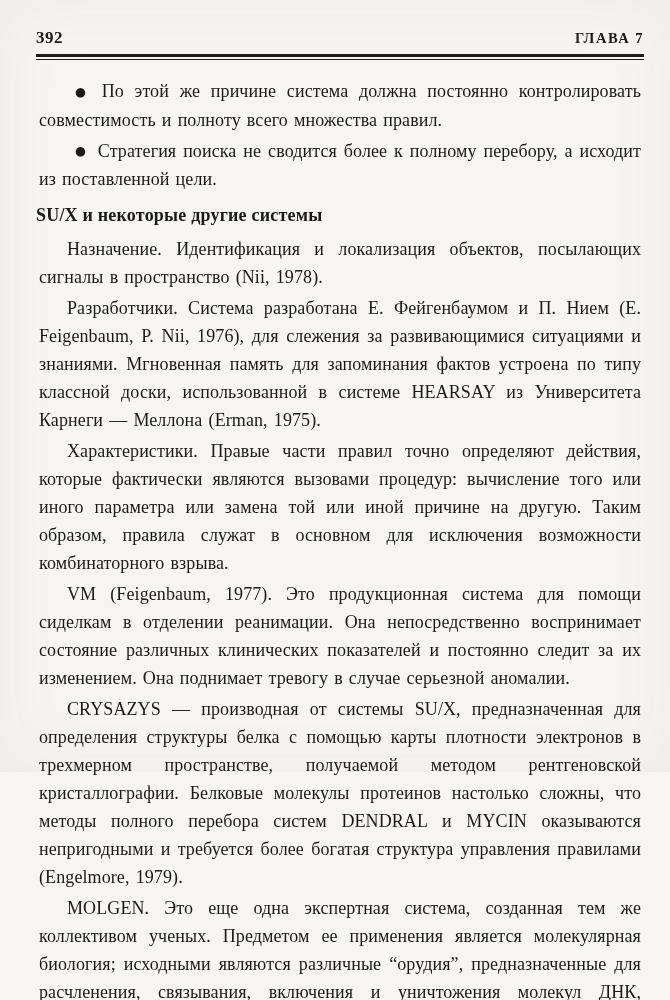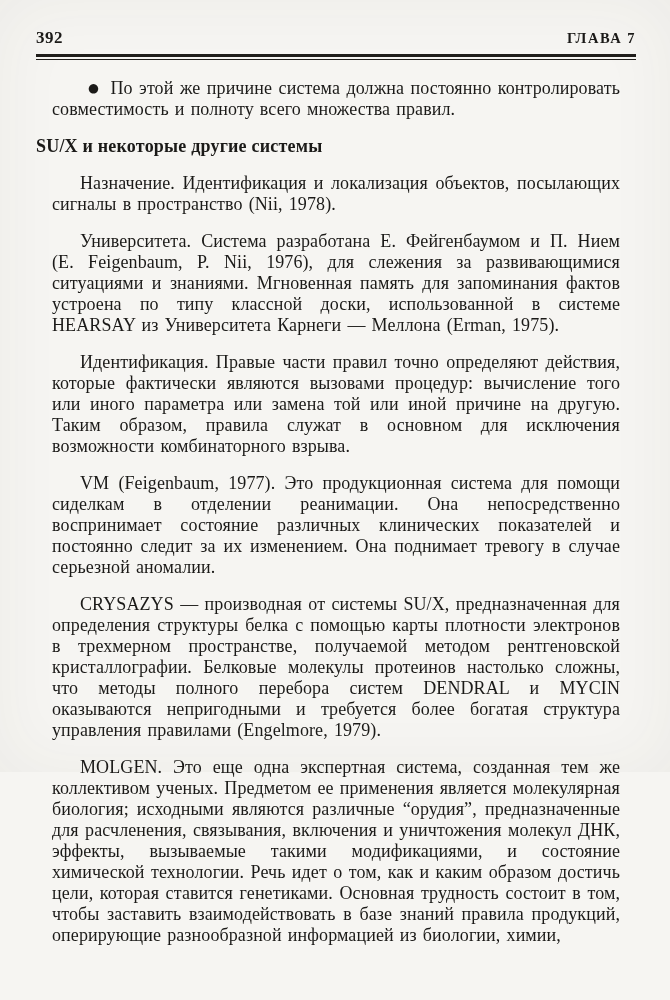--- a/index.html
+++ b/index.html
@@ -13,21 +13,21 @@
     overflow: hidden;
     font-family: "Liberation Serif", serif;
     color: #1b1a18;
     -webkit-font-smoothing: antialiased;
   }
   .page {
     position: relative;
     width: 670px;
     height: 772px;
     box-sizing: border-box;
-    padding: 28px 34px 0 36px;
+    padding: 28px 26px 0 36px;
     box-shadow: inset 0 0 70px rgba(60,55,45,0.05);
   }
   
   .running-header {
     position: relative;
     height: 24px;
   }
   .page-number {
     position: absolute;
     left: 0;
@@ -50,23 +50,23 @@
     height: 2px;
     border-top: 3px solid #201e1b;
     border-bottom: 1px solid #201e1b;
     margin-top: 2px;
   }
   
   .content {
     margin-top: 17px;
   }
   p.para {
-    margin: 16px;
+    margin: 3px;
     font-size: 18px;
-    line-height: 21px;
+    line-height: 28px;
     text-align: justify;
     text-indent: 28px;
     word-spacing: 1.5px;
     letter-spacing: 0.1px;
     hyphens: auto;
   }
   p.bullet-para {
     text-indent: 36px;
   }
   .bullet {
@@ -97,33 +97,36 @@
   </div>
   <div class="header-rule"></div>
 
   <div class="content">
 
     <p class="para bullet-para">
       <span class="bullet">●</span><span>По этой же причине система должна постоянно контролировать совместимость и полноту всего множества правил.</span>
     </p>
 
 
+    <p class="para bullet-para">
+      <span class="bullet">●</span><span>Стратегия поиска не сводится более к полному перебору, а исходит из поставленной цели.</span>
+    </p>
 
     <h2 class="section-heading">SU/X и некоторые другие системы</h2>
 
     <p class="para">
       <span class="lead">Назначение.</span><span> Идентификация и локализация объектов, посылающих сигналы в пространство (Nii, 1978).</span>
     </p>
 
     <p class="para">
-      <span class="lead">Университета.</span><span> Система разработана Е. Фейгенбаумом и П. Нием (E. Feigenbaum, P. Nii, 1976), для слежения за развивающимися ситуациями и знаниями. Мгновенная память для запоминания фактов устроена по типу классной доски, использованной в системе HEARSAY из Университета Карнеги — Меллона (Erman, 1975).</span>
+      <span class="lead">Разработчики.</span><span> Система разработана Е. Фейгенбаумом и П. Нием (E. Feigenbaum, P. Nii, 1976), для слежения за развивающимися ситуациями и знаниями. Мгновенная память для запоминания фактов устроена по типу классной доски, использованной в системе HEARSAY из Университета Карнеги — Меллона (Erman, 1975).</span>
     </p>
 
     <p class="para">
-      <span class="lead">Идентификация.</span><span> Правые части правил точно определяют действия, которые фактически являются вызовами процедур: вычисление того или иного параметра или замена той или иной причине на другую. Таким образом, правила служат в основном для исключения возможности комбинаторного взрыва.</span>
+      <span class="lead">Характеристики.</span><span> Правые части правил точно определяют действия, которые фактически являются вызовами процедур: вычисление того или иного параметра или замена той или иной причине на другую. Таким образом, правила служат в основном для исключения возможности комбинаторного взрыва.</span>
     </p>
 
     <p class="para">
       <span class="lead">VM</span><span> (Feigenbaum, 1977). Это продукционная система для помощи сиделкам в отделении реанимации. Она непосредственно воспринимает состояние различных клинических показателей и постоянно следит за их изменением. Она поднимает тревогу в случае серьезной аномалии.</span>
     </p>
 
     <p class="para">
       <span class="lead">CRYSAZYS</span><span> — производная от системы SU/X, предназначенная для определения структуры белка с помощью карты плотности электронов в трехмерном пространстве, получаемой методом рентгеновской кристаллографии. Белковые молекулы протеинов настолько сложны, что методы полного перебора систем DENDRAL и MYCIN оказываются непригодными и требуется более богатая структура управления правилами (Engelmore, 1979).</span>
     </p>
 

